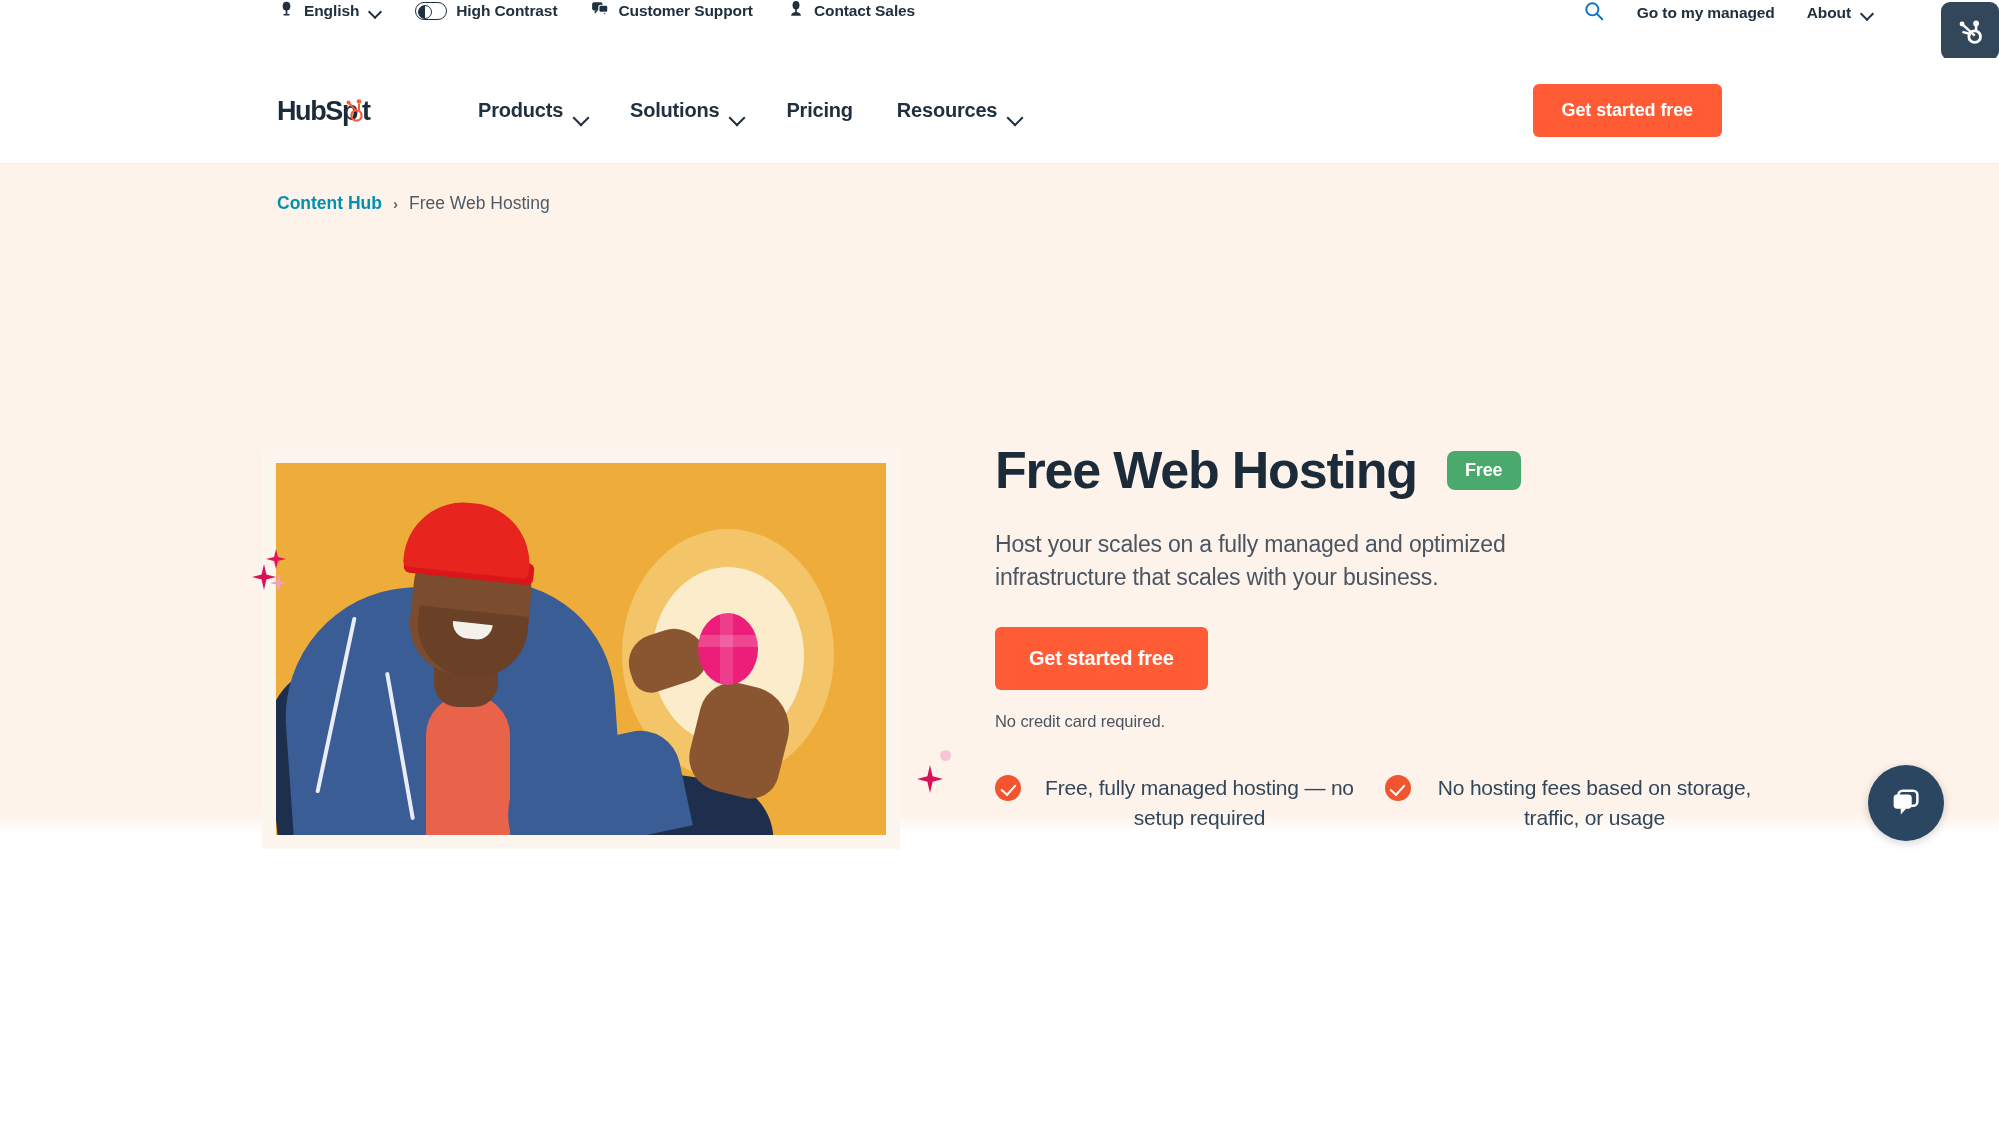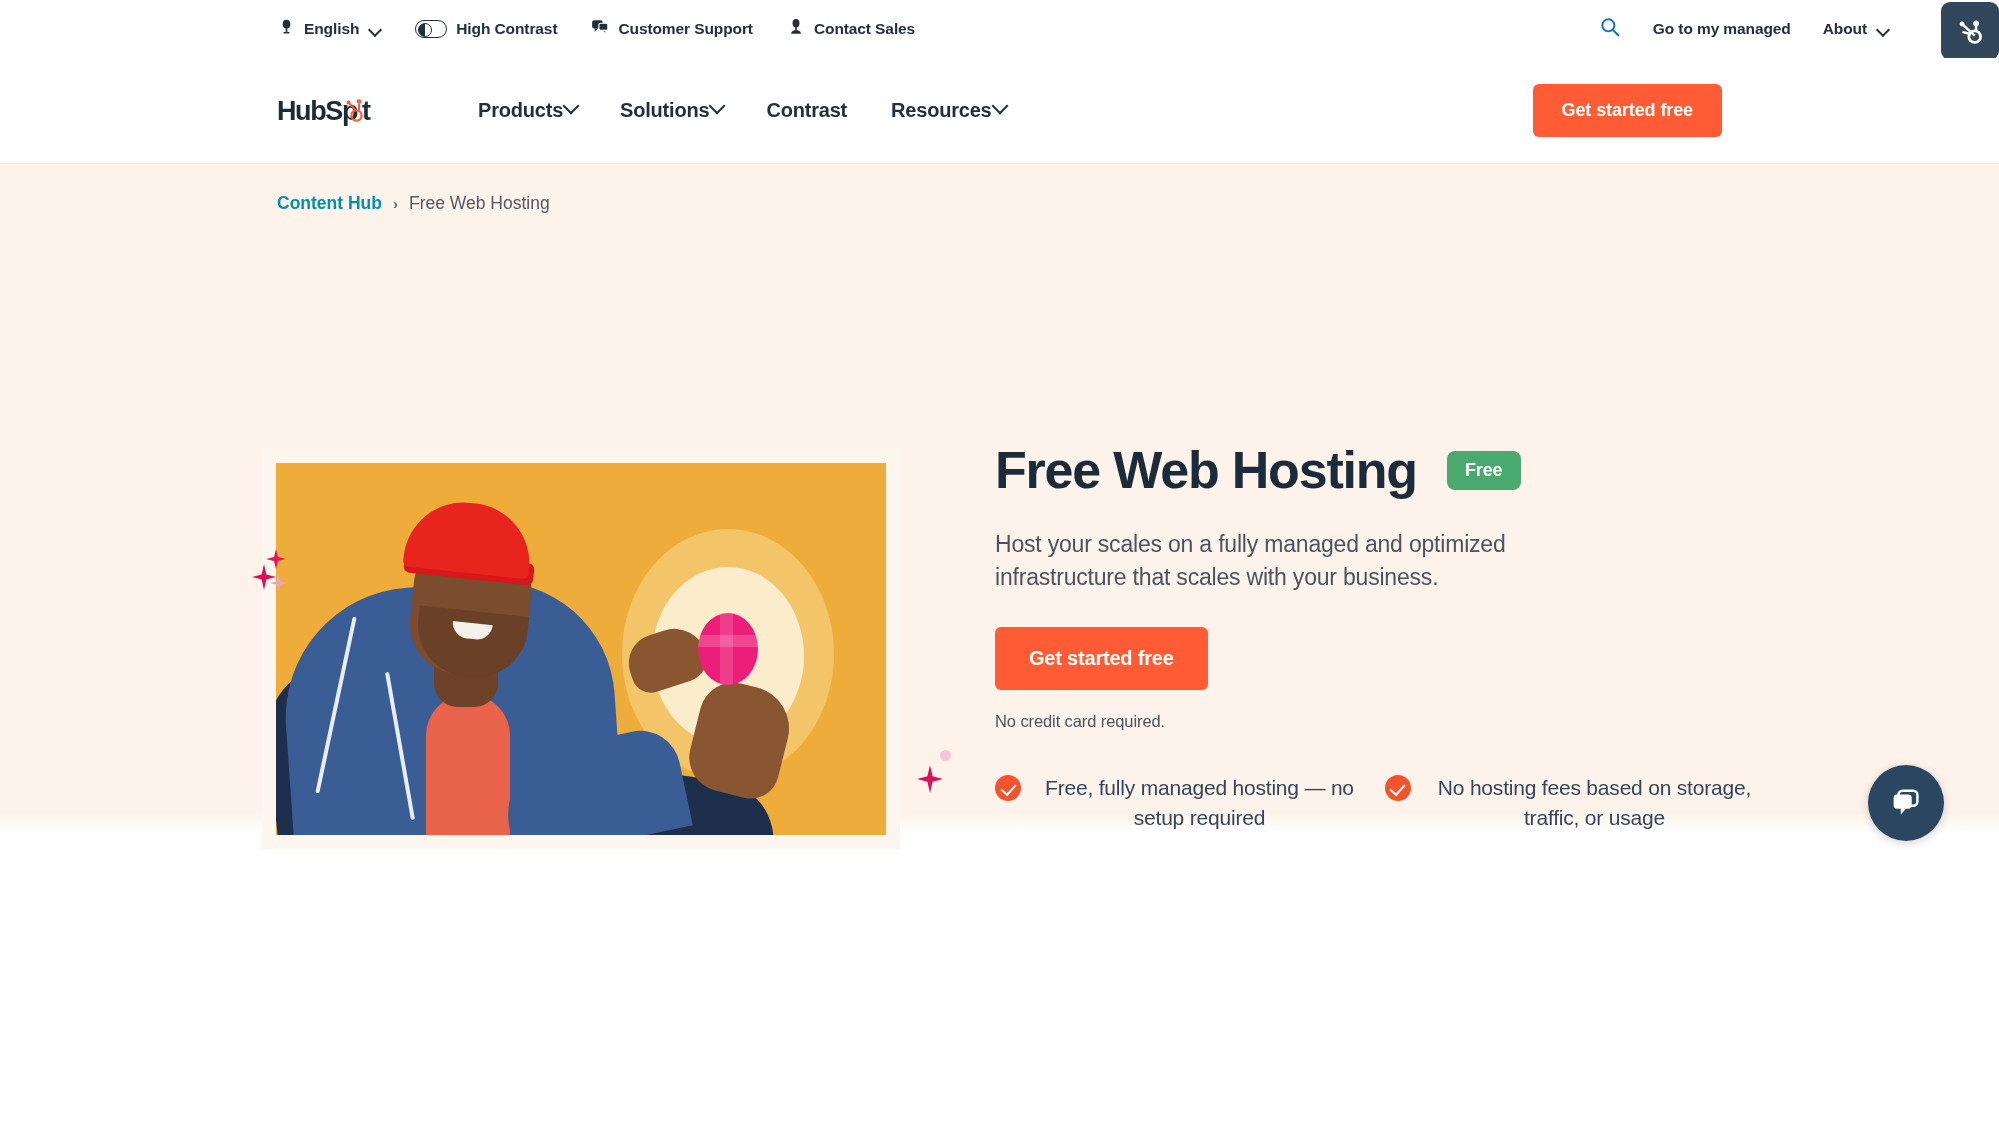--- a/index.html
+++ b/index.html
@@ -10,22 +10,22 @@
     background:#ffffff;
     overflow:hidden;
   }
 
   
   .utility-bar {
     position:relative;
     height:58px;
     background:#ffffff;
     display:flex;
-    align-items:center;
-    padding:0 0 0 0;
+    align-items:flex-start;
+    padding:0 16px 0 0;
   }
   .util-left {
     display:flex; align-items:center;
     gap:34px;
     margin-left:278px;
   }
   .util-right {
     display:flex; align-items:center;
     gap:32px;
     margin-left:auto;
@@ -72,21 +72,21 @@
   .main-nav {
     height:106px; background:#fff;
     display:flex; align-items:center;
     border-bottom:1px solid #f0ece6;
     position:relative;
   }
   .logo { margin-left:277px; cursor:pointer; display:flex; align-items:center; }
   .nav-links { display:flex; align-items:center; gap:44px; margin-left:93px; }
   .nav-link {
     font-size:20px; font-weight:700; color:#20303f;
-    display:flex; align-items:flex-start; 
+    display:flex; align-items:flex-end; gap:10px;
     cursor:pointer; letter-spacing:-.2px;
   }
   .nav-link .chev:before {
     width:10px; height:10px; border-width:2.6px;
   }
   .cta-nav {
     margin-left:auto; margin-right:277px;
     background:#ff5c35; color:#fff;
     font-size:18px; font-weight:700;
     border:none; border-radius:6px;
@@ -398,21 +398,21 @@
   <div class="nav-links">
     <div class="nav-link">
       <span>Products</span>
       <span class="chev"></span>
     </div>
     <div class="nav-link">
       <span>Solutions</span>
       <span class="chev"></span>
     </div>
     <div class="nav-link">
-      <span>Contrast</span>
+      <span>Pricing</span>
     </div>
     <div class="nav-link">
       <span>Resources</span>
       <span class="chev"></span>
     </div>
   </div>
 
   <button class="cta-nav">Get started free</button>
 </div>
 

